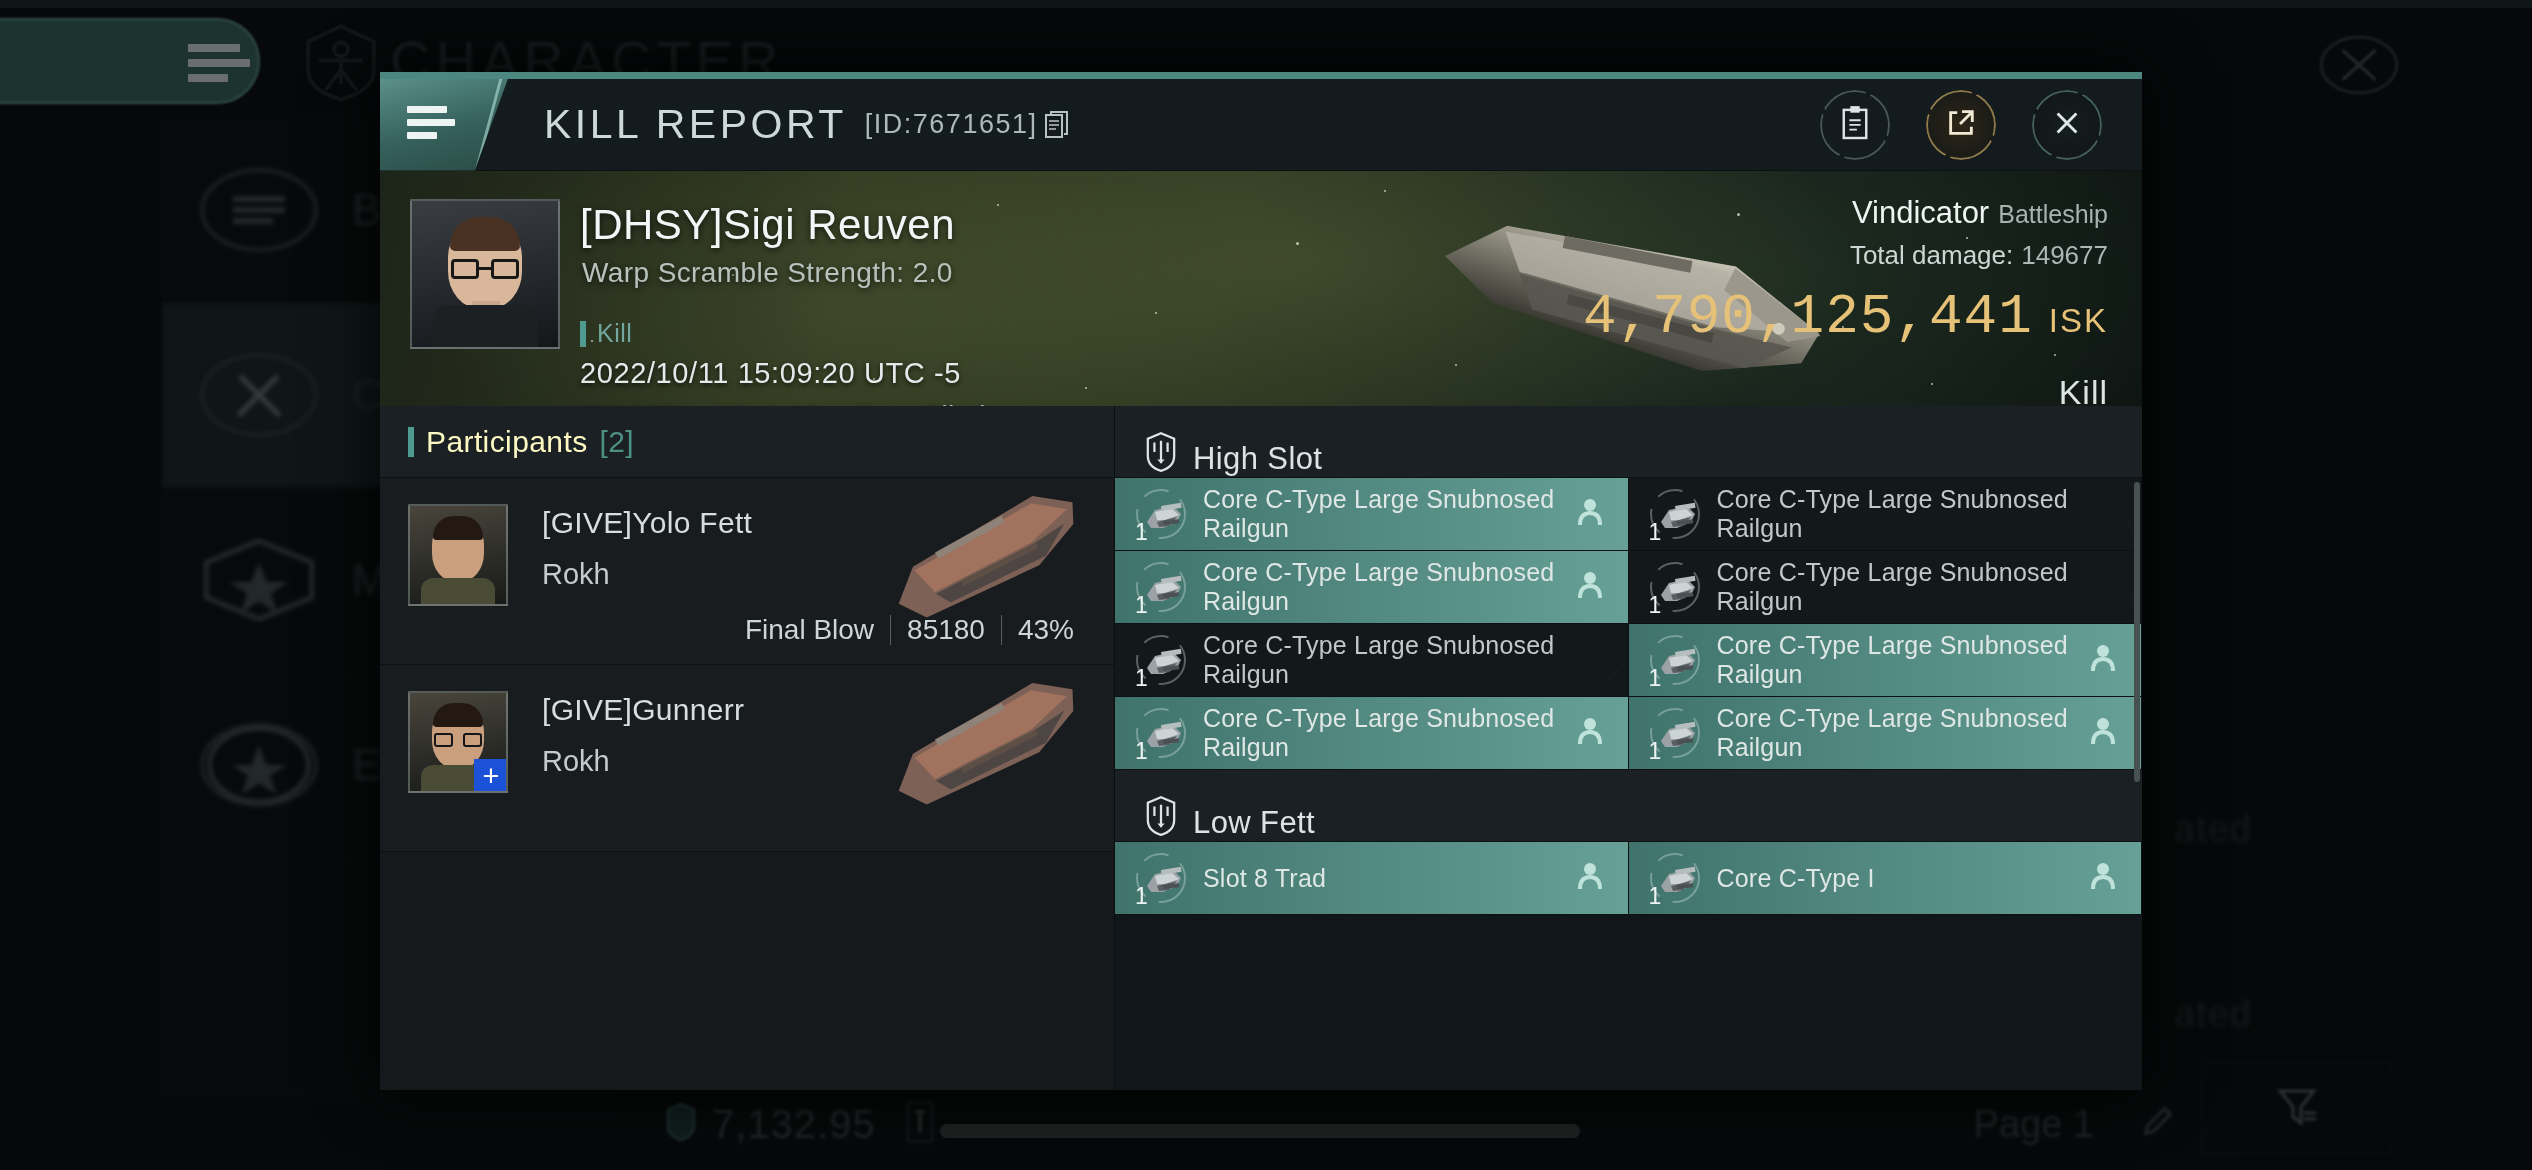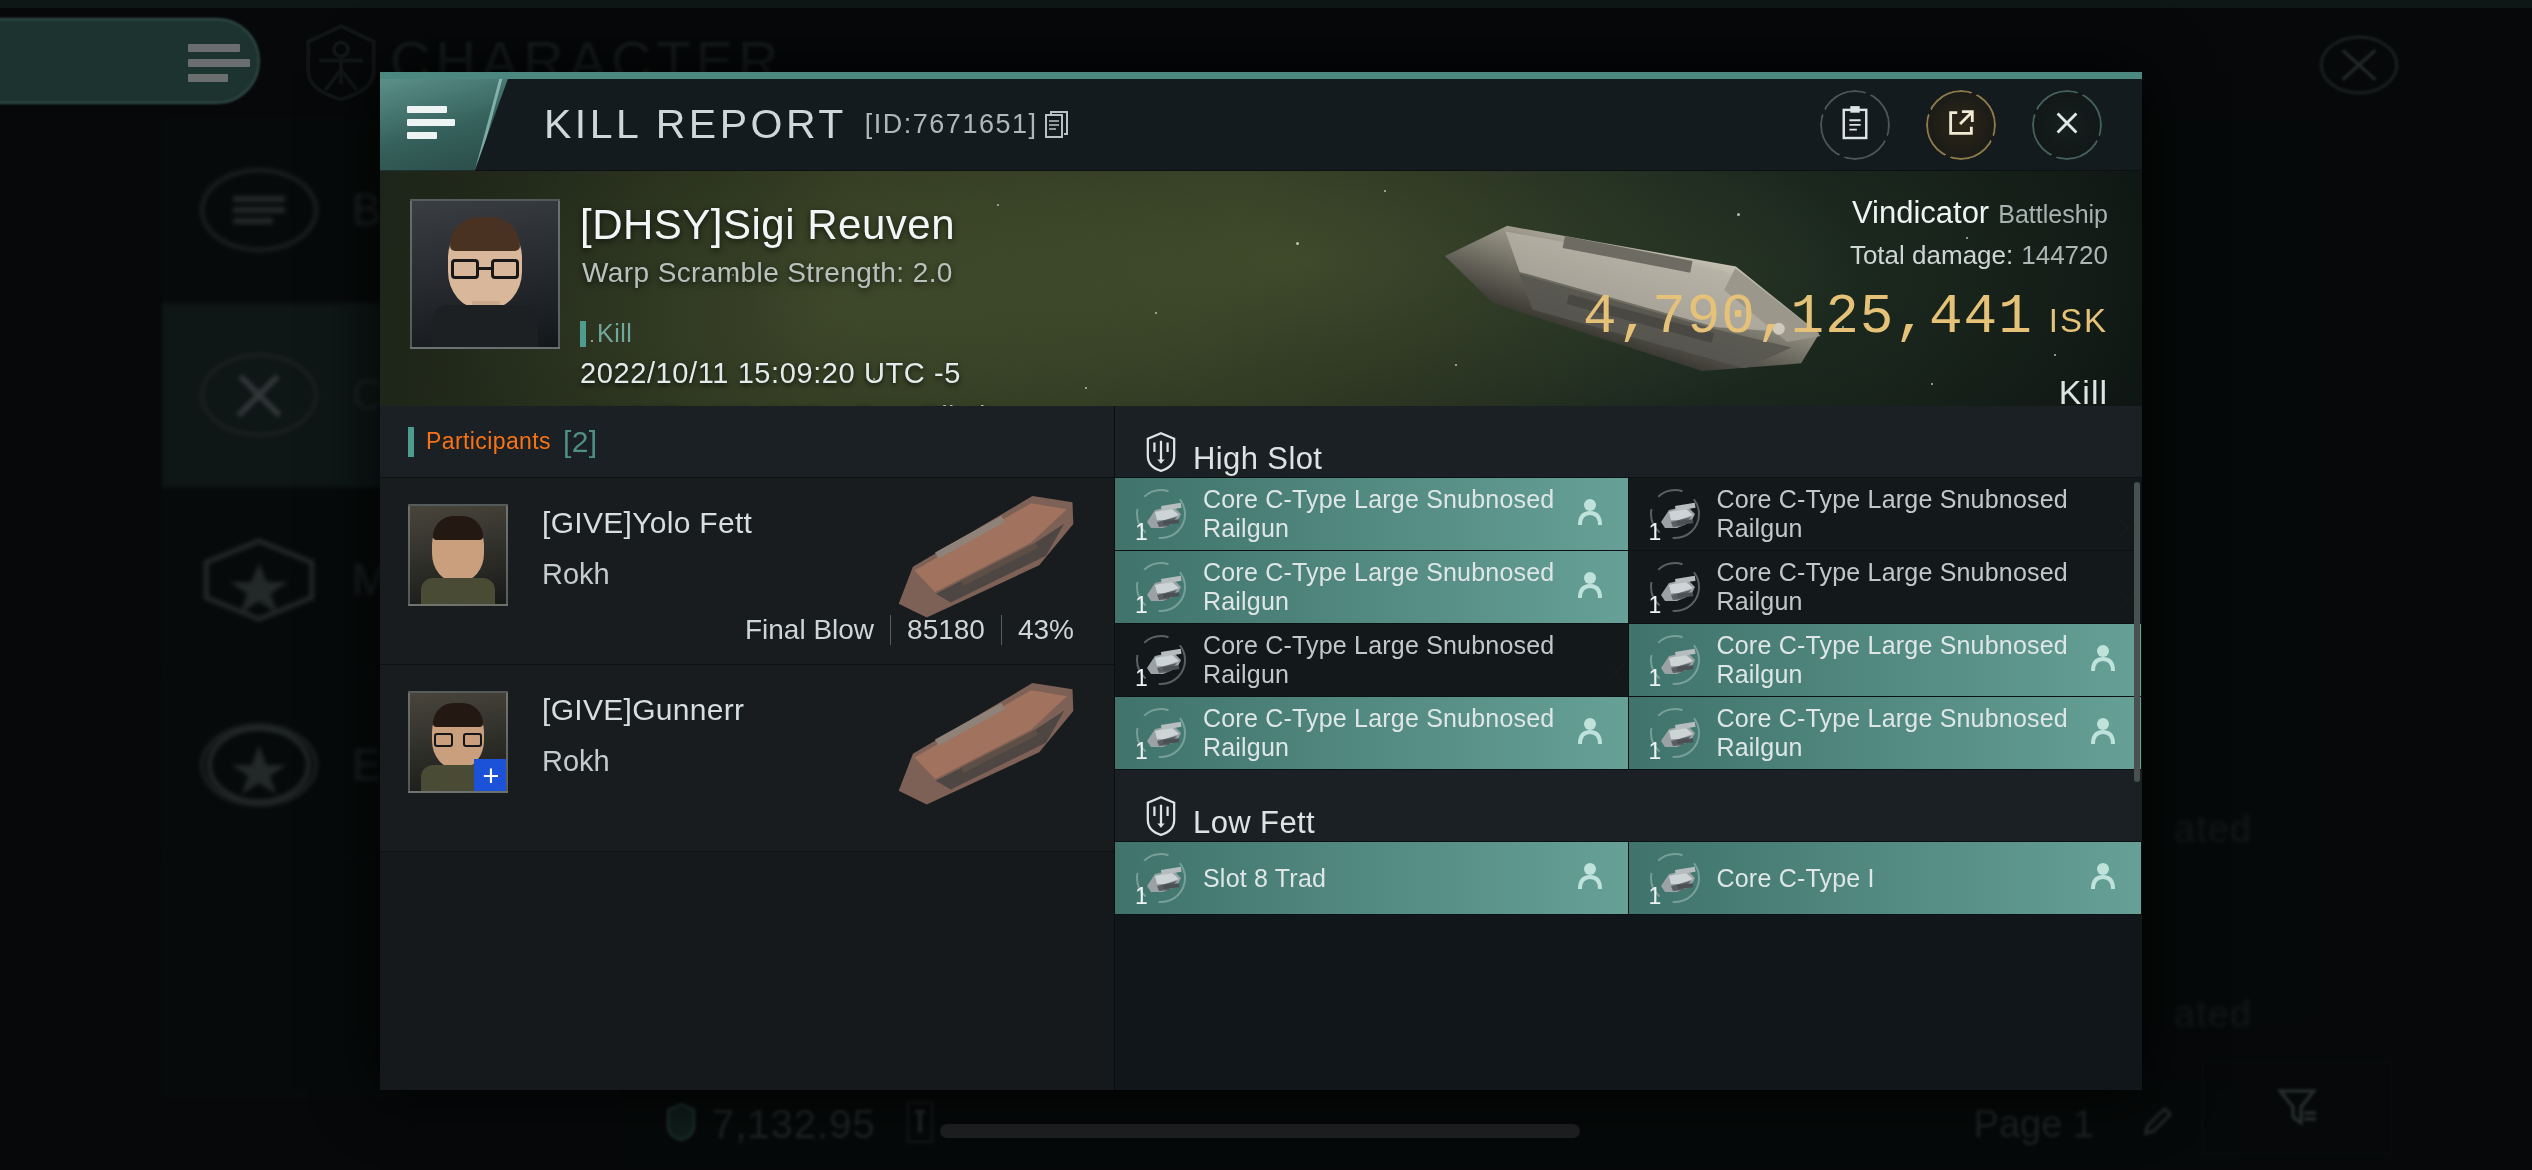--- a/index.html
+++ b/index.html
@@ -216,21 +216,21 @@
 
   
   .modal-body { display:flex; height:calc(1018px - 7px - 92px - 235px); }
 
   .col-left { width:735px; background:#15191b; border-right:1px solid #0b0e0f; }
   .sec-head {
     height:72px; display:flex; align-items:center; gap:12px; padding-left:28px;
     background:#1a2023; border-bottom:1px solid #0d1112;
   }
   .sec-head .bar { width:6px; height:30px; background:#4e9b90; }
-  .sec-head .txt { font-size:23px; color:#f97316; letter-spacing:.4px; }
+  .sec-head .txt { font-size:30px; color:#fef9c3; letter-spacing:.4px; }
   .sec-head .cnt { font-size:30px; color:#4e8f86; letter-spacing:.4px; }
 
   .participant {
     position:relative; height:187px; border-bottom:1px solid #0d1113;
     background:#181c1f;
   }
   .p-portrait {
     position:absolute; left:28px; top:26px; width:100px; height:102px;
     border:2px solid rgba(190,205,205,.35);
     background:linear-gradient(170deg,#49453c 0%,#2d2d28 55%,#181a18 100%);
@@ -518,21 +518,21 @@
         <path d="M300 42 L402 80 L372 96 L296 66 Z" fill="#9b978b"></path>
         <circle cx="360" cy="86" r="6" fill="#cfcabc"></circle>
       </svg>
     </div>
 
     <div class="victim-right">
       <div class="vr-line1">
         <span>Vindicator</span><em>Battleship</em>
       </div>
       <div class="vr-line2">
-        <span>Total damage:</span><b>144720</b>
+        <span>Total damage:</span><b>149677</b>
       </div>
       <div class="vr-isk">
         <span class="num">4,790,125,441</span>
         <span class="cur">ISK</span>
       </div>
       <div class="vr-kill">Kill</div>
     </div>
   </div>
 
   <div class="modal-body">

